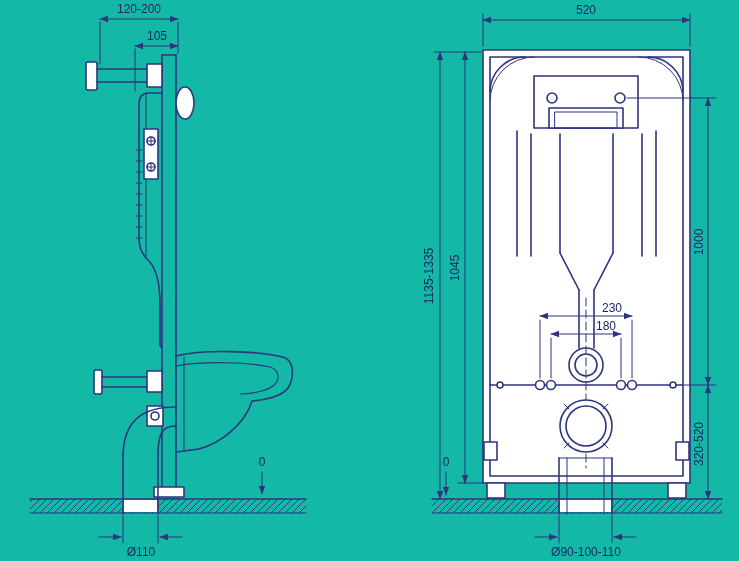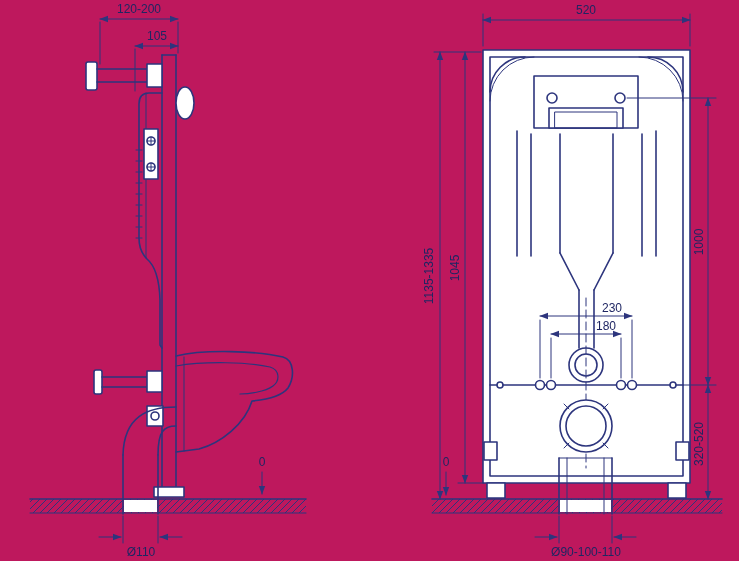--- a/index.html
+++ b/index.html
@@ -8,21 +8,21 @@
     width: 739px;
     height: 561px;
     background: #ffffff;
     overflow: hidden;
     font-family: "Liberation Sans", sans-serif;
   }
   .canvas {
     position: relative;
     width: 739px;
     height: 561px;
-    background: #be185d;
+    background: #14b8a6;
   }
   svg text {
     font-family: "Liberation Sans", sans-serif;
     font-size: 12px;
   }
 </style>
 </head>
 <body>
 
 <div class="canvas">

